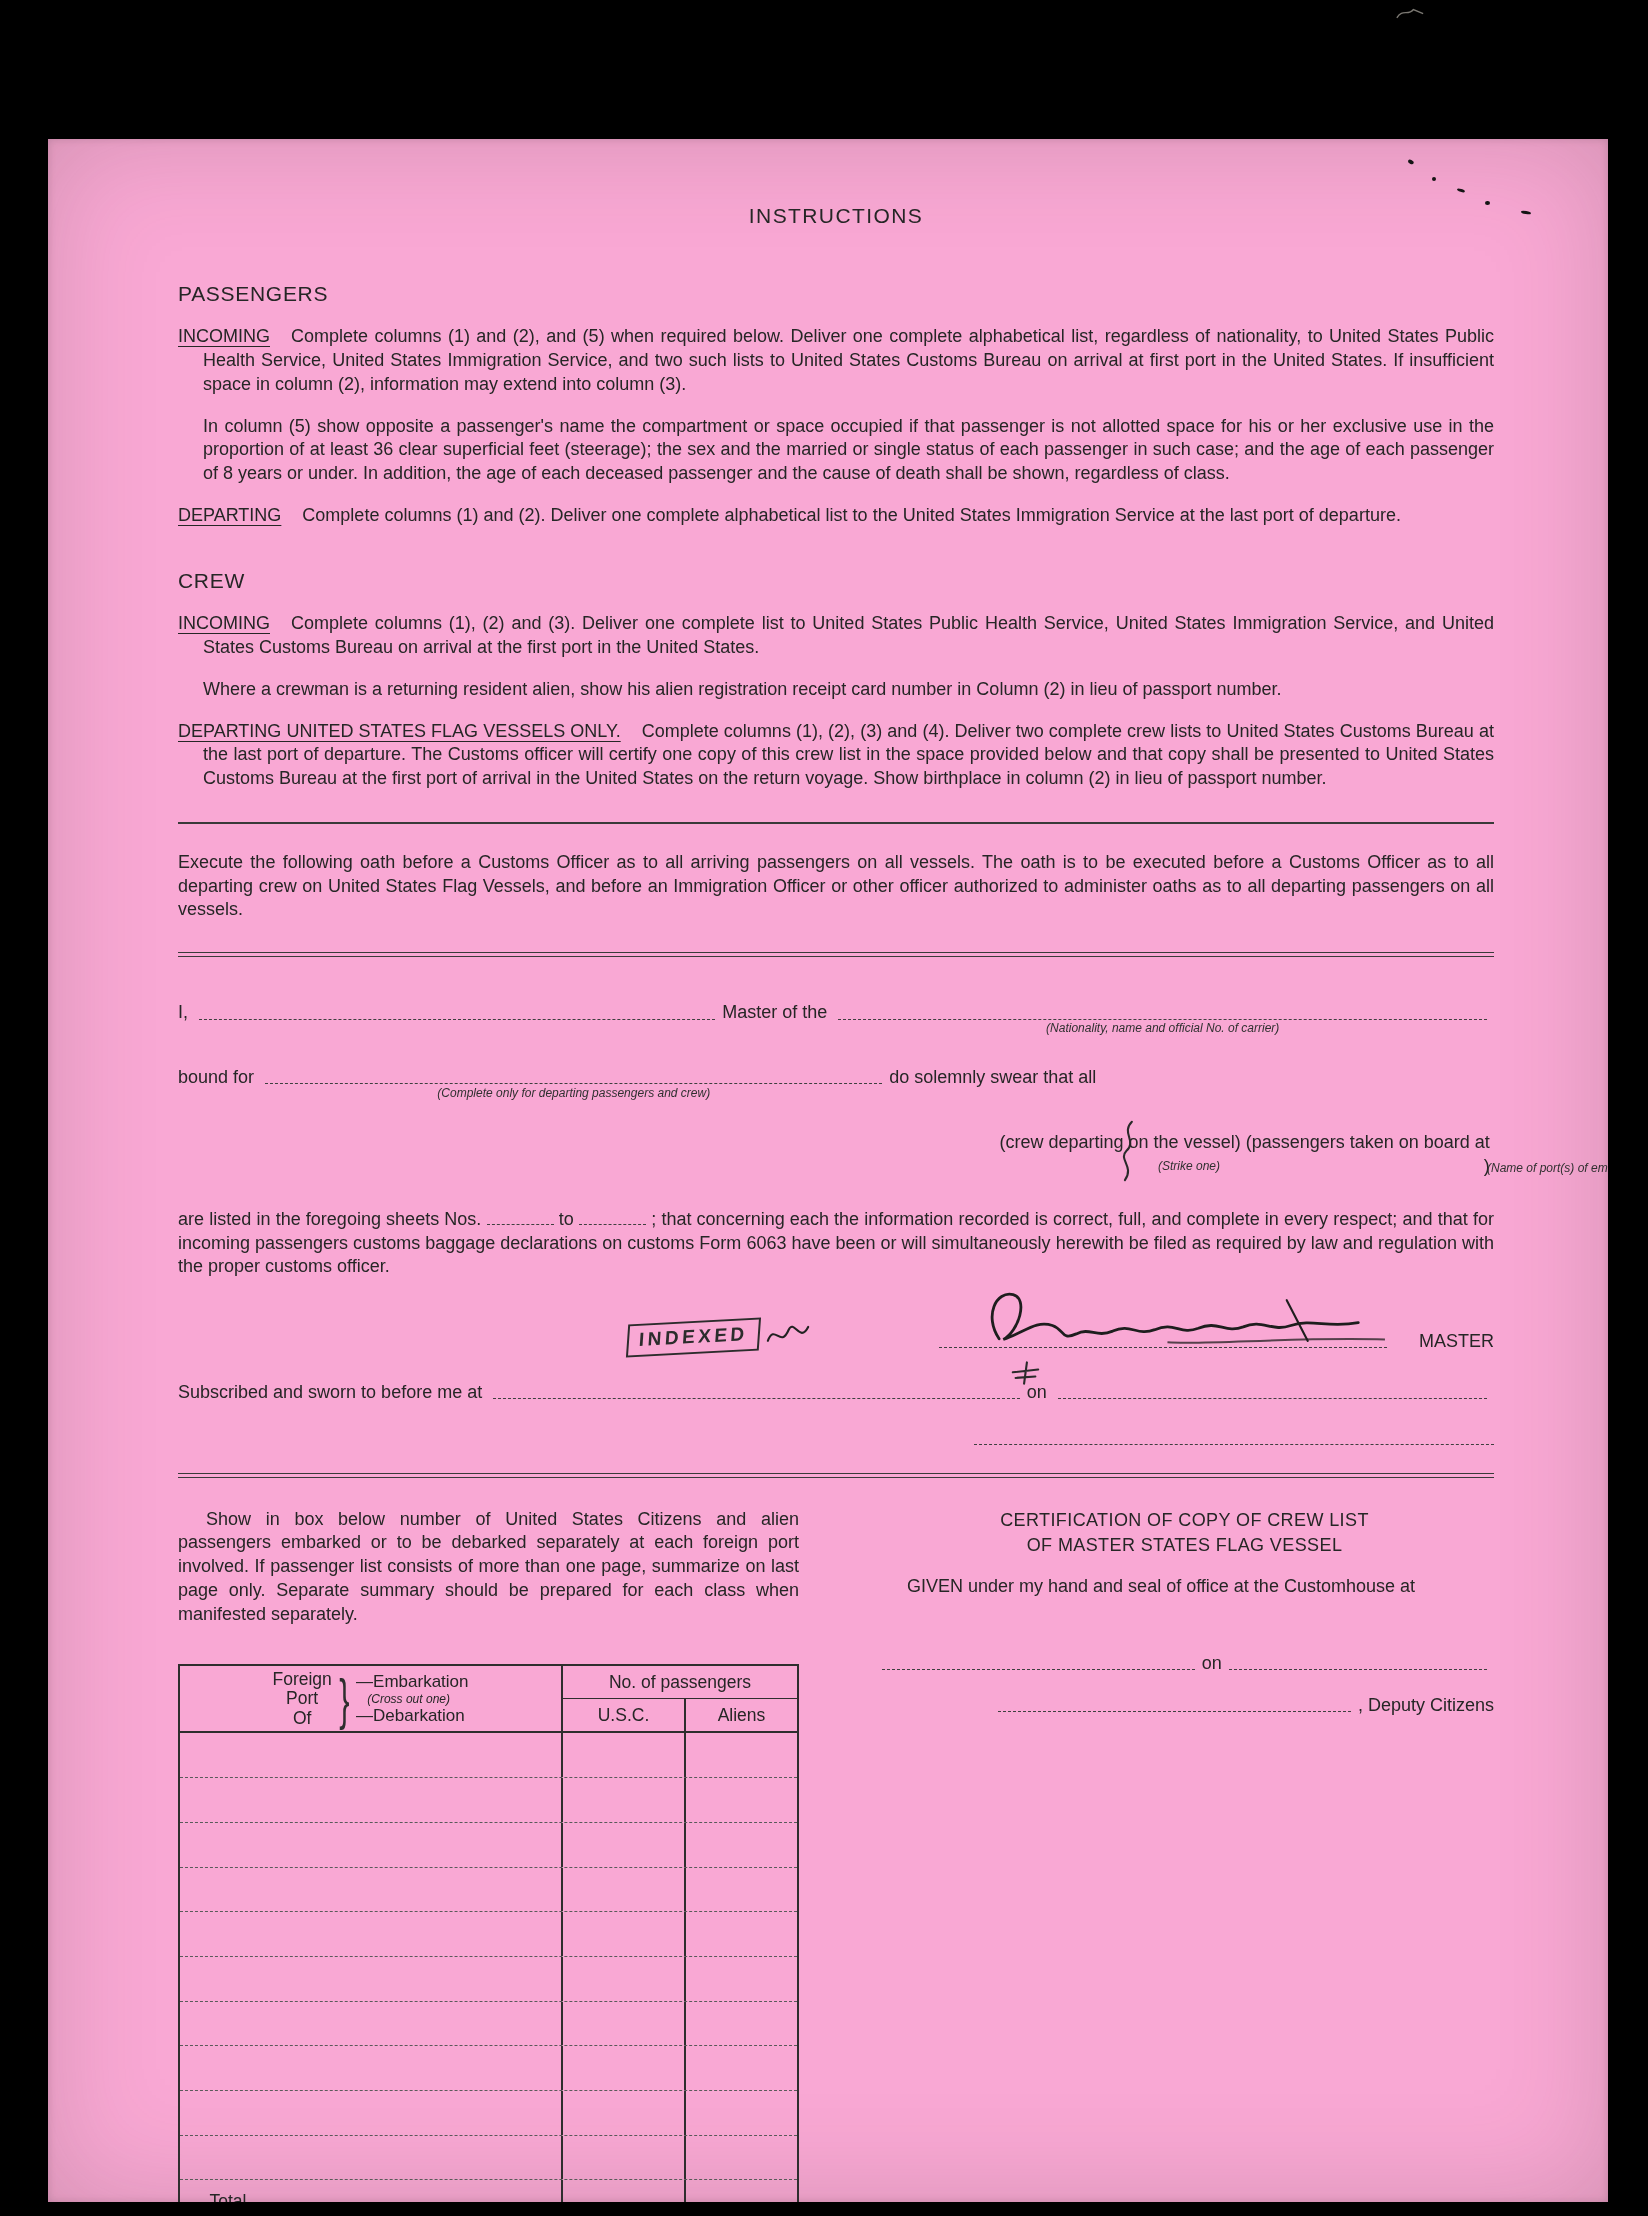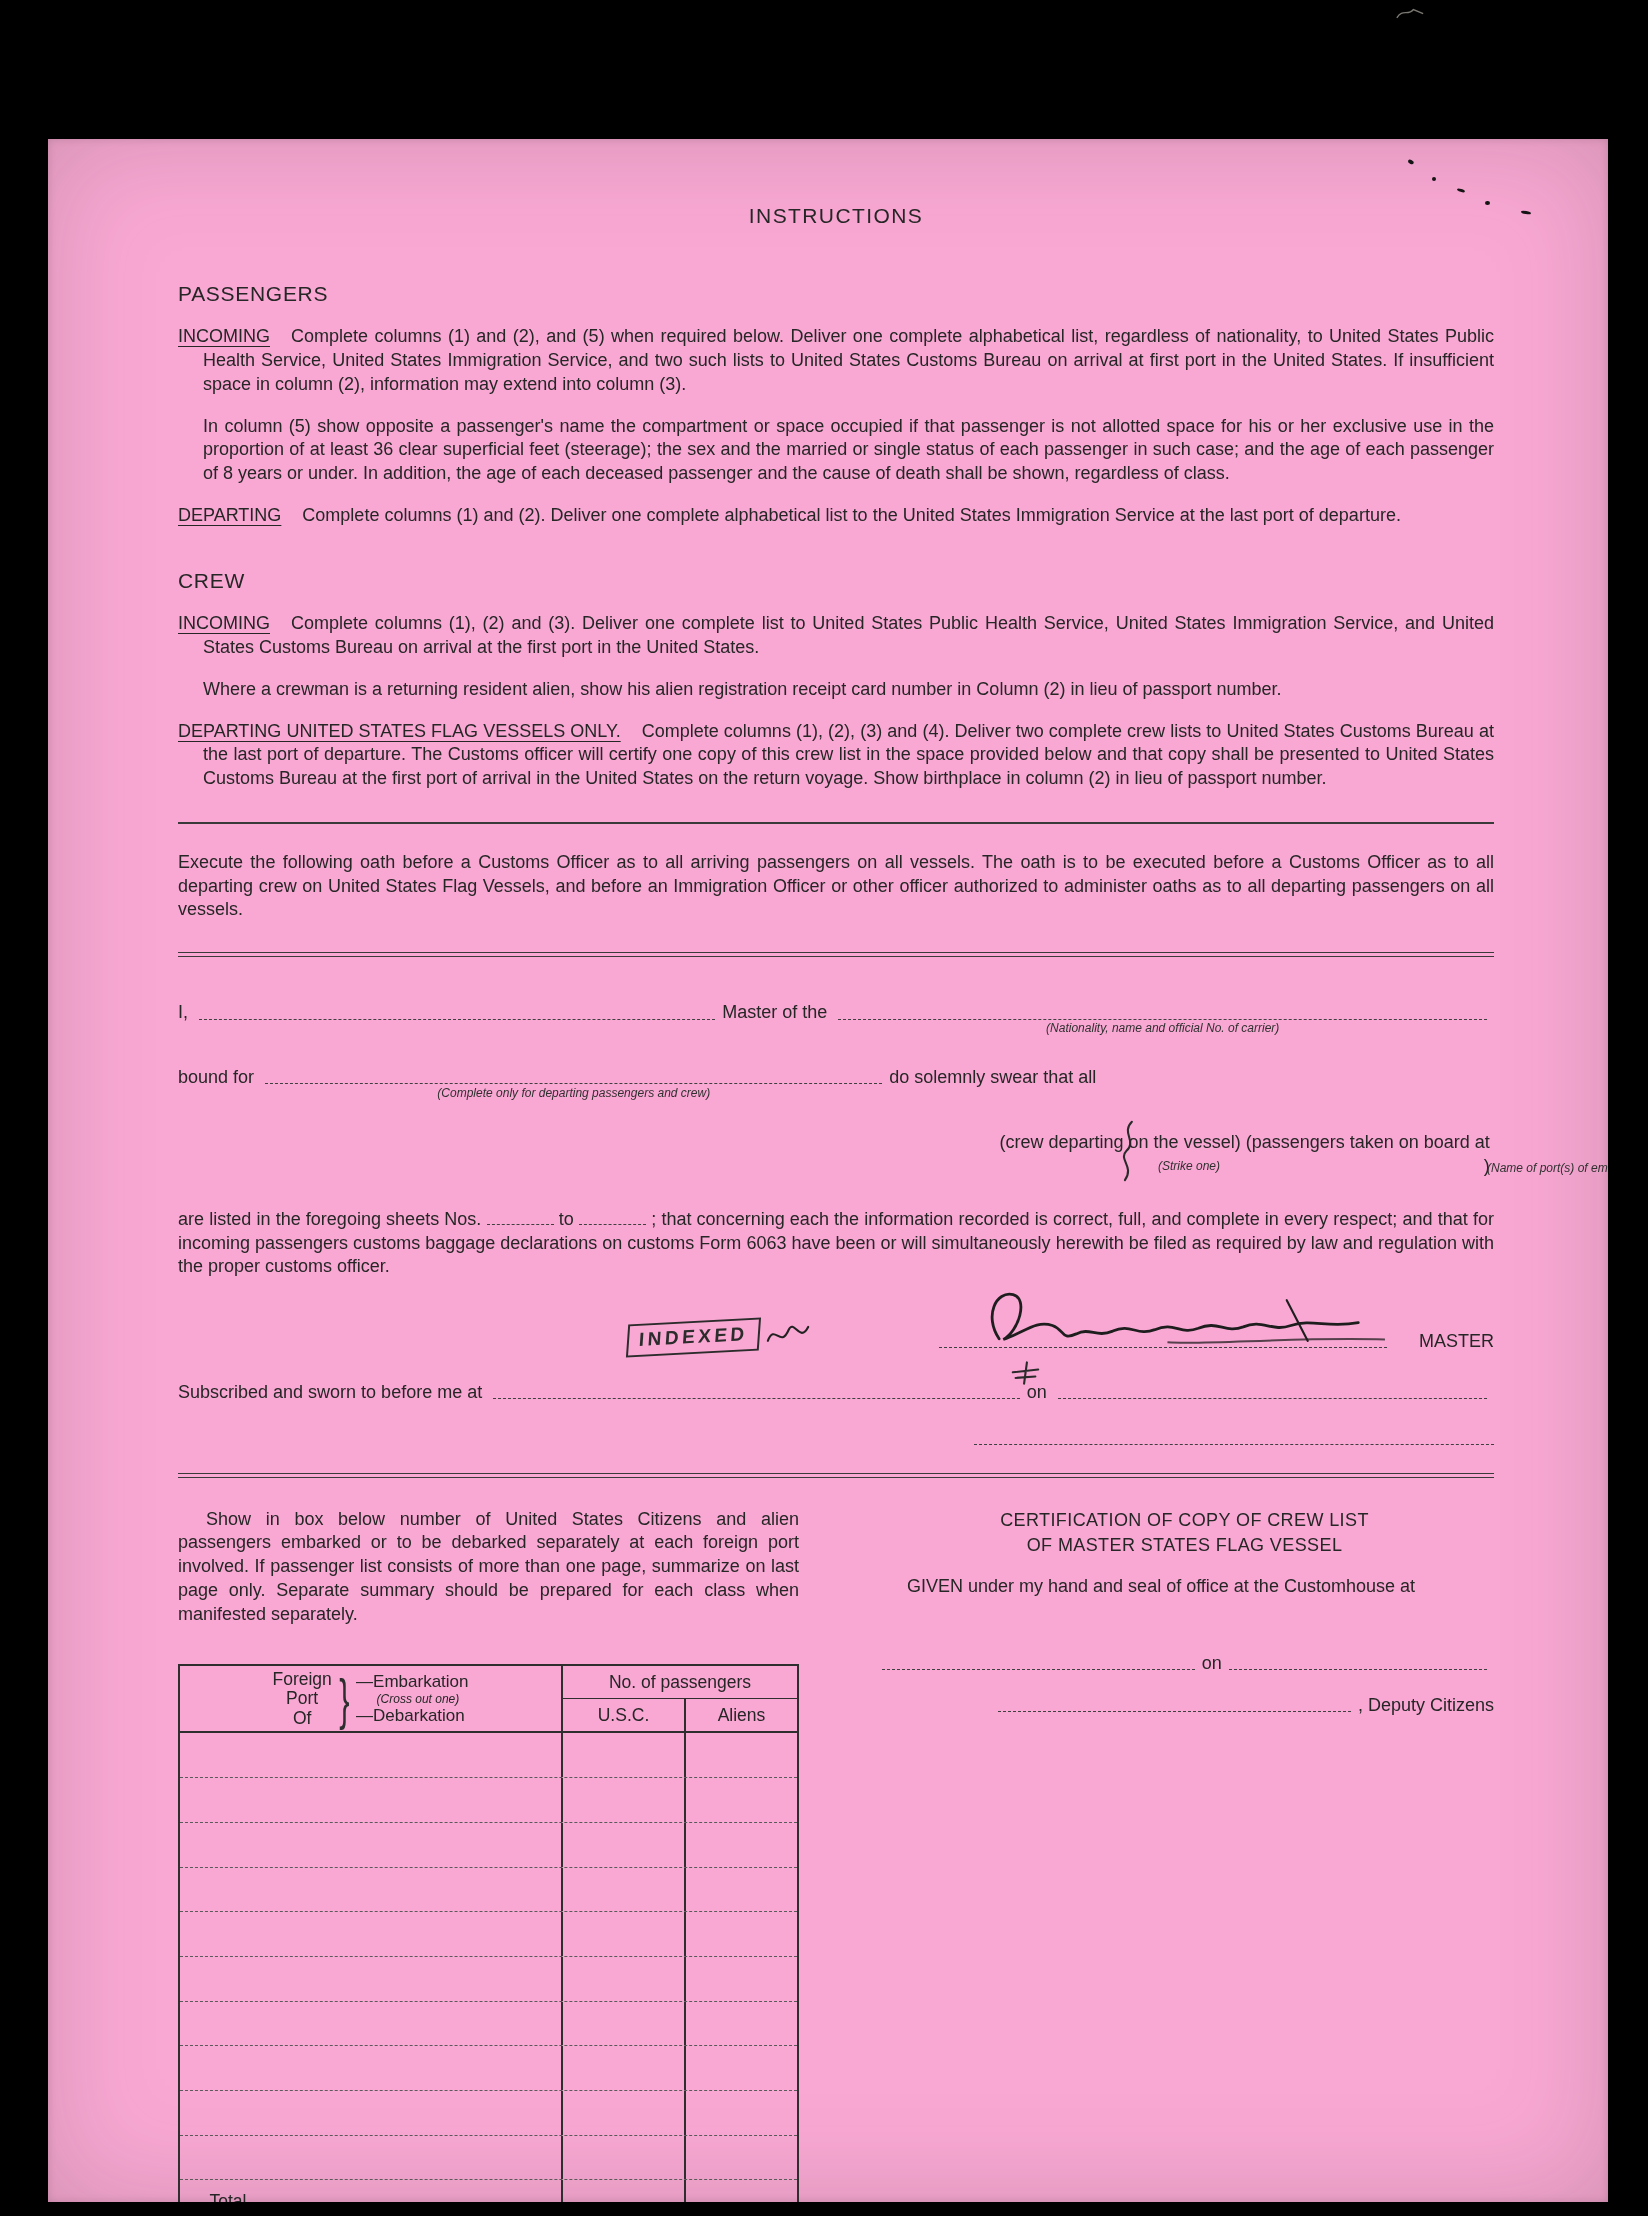--- a/index.html
+++ b/index.html
@@ -66,21 +66,21 @@
   .col-right { flex:1; margin-left:76px; }
   .summary-para { text-align:justify; text-indent:28px; }
 
   
   .sum-table { margin-top:38px; border:2.1px solid #2e2e2e; height:561px; display:flex; flex-direction:column; font-size:17.5px; }
   .t-header { display:flex; border-bottom:2.1px solid #2e2e2e; height:67px; }
   .th-left { width:383px; border-right:2.1px solid #2e2e2e; display:flex; align-items:center; justify-content:center; gap:2.8px; }
   .fp-words { text-align:center; line-height:1.12; }
   .fp-brace { font-size:56px; font-weight:300; transform:scaleX(.55); color:#2e2e2e; line-height:.9; }
   .fp-opts { text-align:left; line-height:1.18; font-size:17px; }
-  .fp-opts .small { font-size:12px; font-style:italic; padding-left:11.2px;text-align:center; }
+  .fp-opts .small { font-size:12px; font-style:italic; padding-left:11.2px; }
   .th-right { flex:1; display:flex; flex-direction:column; }
   .th-nop { flex:1; display:flex; align-items:center; justify-content:center; border-bottom:1.4px solid #2e2e2e; }
   .th-split { flex:1; display:flex; }
   .th-usc { width:123px; border-right:2.1px solid #2e2e2e; display:flex; align-items:center; justify-content:center; }
   .th-aliens { flex:1; display:flex; align-items:center; justify-content:center; }
   .t-body { flex:1; display:flex; flex-direction:column; }
   .t-row { flex:1; display:flex; border-bottom:1.4px dashed #5a5a5a; }
   .t-row .c1 { width:383px; border-right:2.1px solid #2e2e2e; }
   .t-row .c2 { width:123px; border-right:2.1px solid #2e2e2e; }
   .t-row .c3 { flex:1; }

